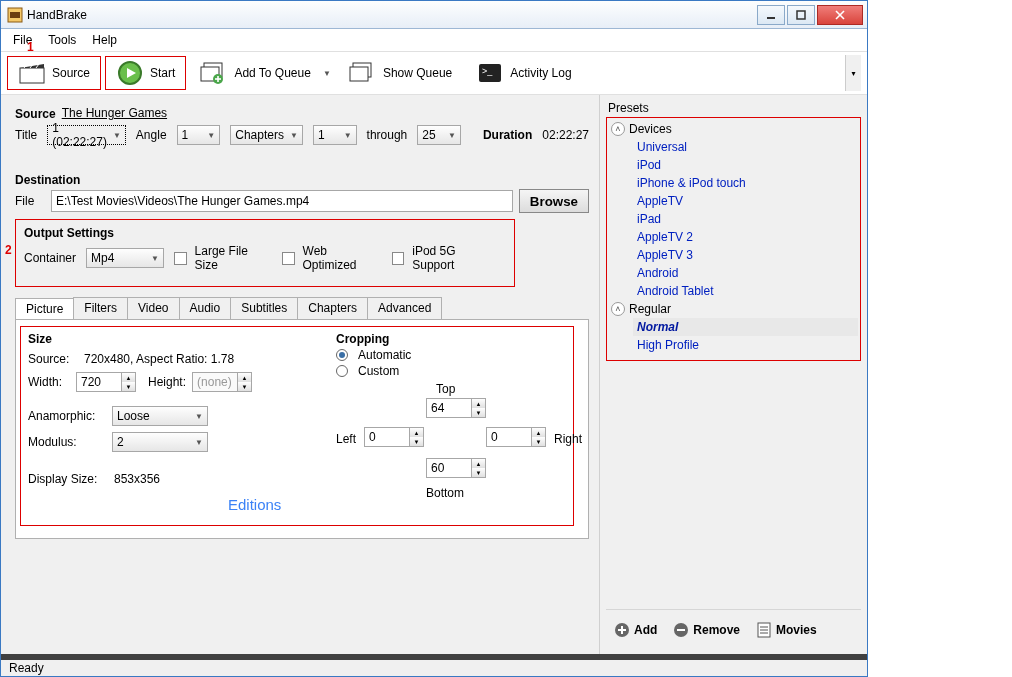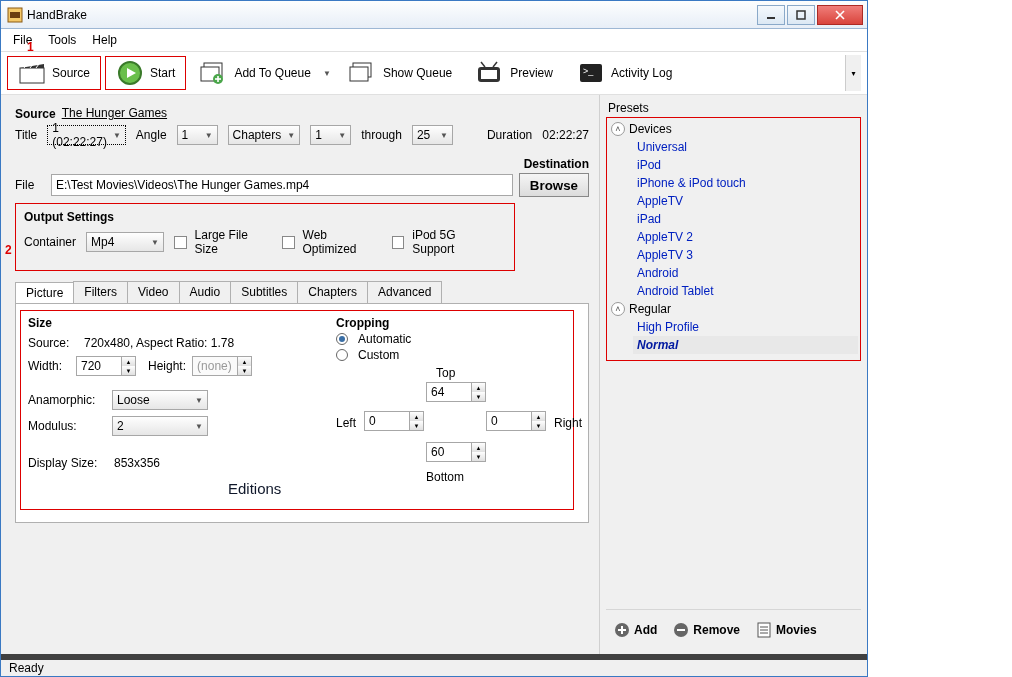--- a/index.html
+++ b/index.html
@@ -51,21 +51,21 @@
 .tab { padding:3px 10px; background:#f0f0f0; border:1px solid #b0b0b0; border-bottom:none; margin-right:-1px; cursor:pointer; }
 .tab.active { background:#fff; border-bottom:1px solid #fff; position:relative; top:1px;}
 .tab-content { border:1px solid #b0b0b0; background:#fff; height:220px; padding:8px 12px; position:relative;}
 .picture-hl { border:1px solid #d00; position:absolute; left:4px; top:6px; right:14px; height:200px;}
 .spinner { display:flex; align-items:center; }
 .spinner input { width:46px; height:20px; border:1px solid #a7a7a7; padding:0 4px; font-size:12px;}
 .spinner .arrows { width:14px; height:20px; border:1px solid #a7a7a7; border-left:none; display:flex; flex-direction:column; font-size:6px; }
 .spinner .arrows span { flex:1; display:flex; align-items:center; justify-content:center; background:linear-gradient(#fefefe,#e0e0e0); cursor:pointer;}
 .radio { width:12px; height:12px; border-radius:50%; border:1px solid #666; display:inline-flex; align-items:center; justify-content:center; margin-right:4px; background:#fff;}
 .radio.checked::after { content:""; width:6px; height:6px; border-radius:50%; background:#3a6ea5;}
-.editions { color:#0f172a; font-size:15px; }
+.editions { color:#3b82f6; font-size:15px; }
 
 
 .presets-hdr { font-size:12px; padding:2px 2px; }
 .presets-box { border:1px solid #d00; flex:0 0 auto; padding:2px 2px 6px 2px;}
 .tree-group { display:flex; align-items:center; gap:4px; padding:2px 2px; cursor:pointer;}
 .tree-toggle { width:14px; height:14px; border:1px solid #999; border-radius:50%; background:#fff; display:flex; align-items:center; justify-content:center; font-size:9px; color:#555;}
 .tree-children { margin-left:24px; }
 .preset { color:#0020c0; padding:2px 4px; cursor:pointer; }
 .preset.selected { background:#e8e8e8; font-weight:bold; font-style:italic; color:#0018a0;}
 .bottom-buttons { margin-top:auto; padding:8px 2px; display:flex; gap:4px; align-items:center; border-top:1px solid #d6d6d6;}
@@ -155,31 +155,20 @@
       <span class="ico">
         <svg width="28" height="24" viewBox="0 0 28 24">
             <rect x="4" y="2" width="18" height="14" fill="#fff" stroke="#333"></rect>
             <rect x="1" y="6" width="18" height="14" fill="#fff" stroke="#333"></rect>
           </svg>
       </span>
       <span class="lbl">Show Queue</span>
     </div>
     <div class="tool-btn">
       <span class="ico">
-        <svg width="28" height="24" viewBox="0 0 28 24">
-            <rect x="2" y="6" width="22" height="15" rx="3" fill="#333"></rect>
-            <rect x="5" y="9" width="16" height="9" fill="#fff"></rect>
-            <line x1="9" y1="6" x2="5" y2="1" stroke="#333" stroke-width="1.5"></line>
-            <line x1="17" y1="6" x2="21" y2="1" stroke="#333" stroke-width="1.5"></line>
-          </svg>
-      </span>
-      <span class="lbl">Preview</span>
-    </div>
-    <div class="tool-btn">
-      <span class="ico">
         <svg width="24" height="20" viewBox="0 0 24 20">
             <rect x="1" y="1" width="22" height="18" rx="2" fill="#222"></rect>
             <text x="4" y="11" fill="#fff" font-size="9">&gt;_</text>
           </svg>
       </span>
       <span class="lbl">Activity Log</span>
     </div>
     <div class="overflow">▾</div>
   </div>
 
@@ -207,25 +196,25 @@
         </div>
         <div class="dropdown" style="width:50px;">
           <span>1</span>
             <span class="arrow">▼</span>
         </div>
         <span>through</span>
         <div class="dropdown" style="width:50px;">
           <span>25</span>
             <span class="arrow">▼</span>
         </div>
-        <span style="margin-left:24px;">Duration</span>
+        <span style="margin-left:12px;font-weight:bold;">Duration</span>
         <span>02:22:27</span>
       </div>
 
-      <div class="section-hdr" style="margin-top:12px;text-align:right;">Destination</div>
+      <div class="section-hdr" style="margin-top:28px;">Destination</div>
       <div class="row">
         <span style="width:30px;">File</span>
         <div class="textbox" style="flex:1;">
           <span>E:\Test Movies\Videos\The Hunger Games.mp4</span>
         </div>
         <button class="browse-btn">Browse</button>
       </div>
 
       <span class="hl-num" style="left:4px; top:148px;">2</span>
       <div class="output-box">
@@ -377,22 +366,22 @@
             <div class="preset">AppleTV 2</div>
             <div class="preset">AppleTV 3</div>
             <div class="preset">Android</div>
             <div class="preset">Android Tablet</div>
           </div>
         <div class="tree-group">
           <span class="tree-toggle">˄</span>
           <span>Regular</span>
         </div>
         <div class="tree-children" id="regular-list">
+            <div class="preset selected">Normal</div>
             <div class="preset">High Profile</div>
-            <div class="preset selected">Normal</div>
           </div>
       </div>
       <div class="bottom-buttons">
         <div class="bot-btn">
           <span class="bot-ico">
               <svg width="16" height="16">
                 <circle cx="8" cy="8" r="7" fill="#666"></circle>
                 <line x1="4" y1="8" x2="12" y2="8" stroke="#fff" stroke-width="2"></line>
                 <line x1="8" y1="4" x2="8" y2="12" stroke="#fff" stroke-width="2"></line>
               </svg>

